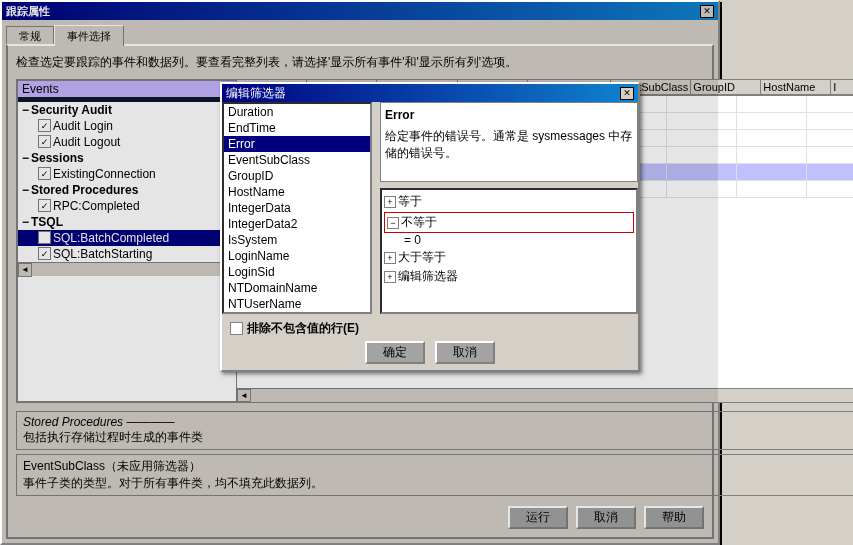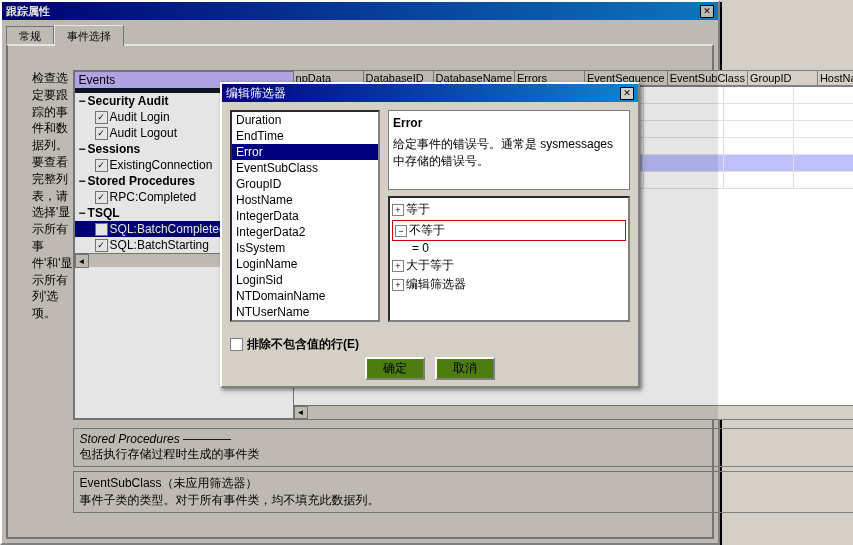--- a/index.html
+++ b/index.html
@@ -86,23 +86,23 @@
       z-index: 2;
       margin-top: -1px;
       padding-top: 3px;
     }
 
     .tab-content {
       border: 2px solid #808080;
       border-top: 2px solid #fff;
       background: #d4d0c8;
       flex: 1;
-      padding: 24px;
-      display: flex;
-      flex-direction: row;
+      padding: 8px;
+      display: flex;
+      flex-direction: column;
       position: relative;
     }
 
     .description-text {
       font-size: 12px;
       margin-bottom: 8px;
       line-height: 1.4;
     }
 
     .events-header {
@@ -153,21 +153,21 @@
       display: flex;
       justify-content: flex-end;
       gap: 8px;
       margin-top: 6px;
       padding-top: 4px;
     }
 
     .btn {
       min-width: 60px;
       height: 23px;
-      background: #4d7c0f;
+      background: #a3a3a3;
       border: 2px solid;
       border-color: #fff #808080 #808080 #fff;
       cursor: pointer;
       font-size: 12px;
       padding: 0 8px;
       font-family: Liberation Mono, monospace;
     }
 
     
     .main-layout {
@@ -240,21 +240,20 @@
       background: linear-gradient(to right, #000080, #1084d0);
       color: #fff;
       display: flex;
       align-items: center;
       justify-content: space-between;
       padding: 2px 4px;
       height: 18px;
     }
 
     .dialog-body {
-      padding: 8px;
       display: flex;
       gap: 8px;
     }
 
     .dialog-left {
       width: 150px;
       display: flex;
       flex-direction: column;
     }
 

